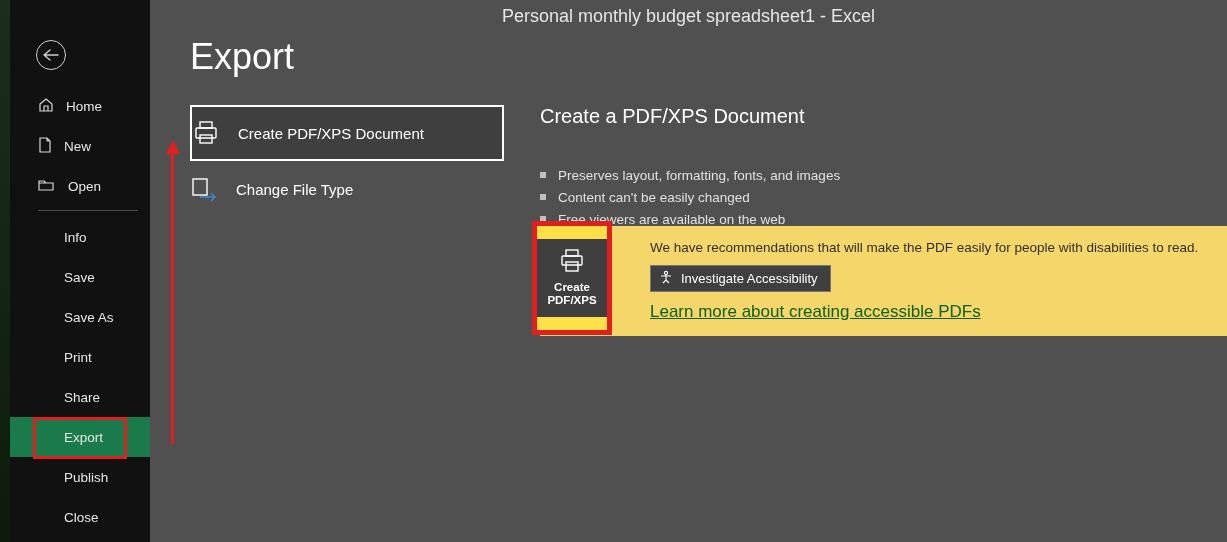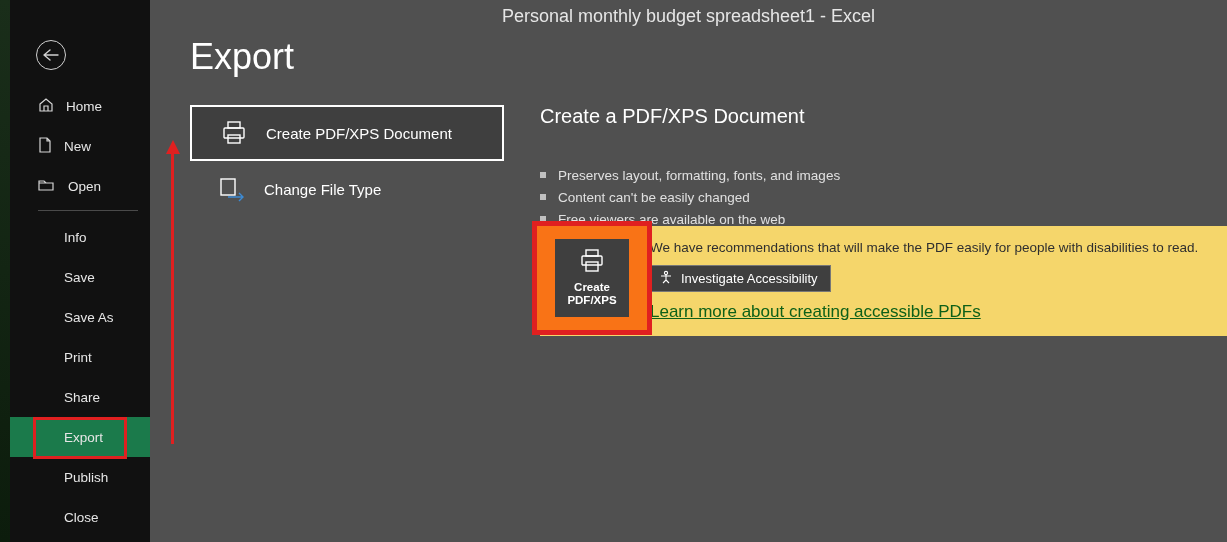--- a/index.html
+++ b/index.html
@@ -100,21 +100,21 @@
   }
   .export-options {
     position: absolute;
     top: 105px; left: 40px;
     width: 314px;
   }
   .option-row {
     display: flex;
     align-items: center;
     height: 56px;
-    padding-left: 28px;
+    padding-left: 0;
     gap: 18px;
     font-size: 15px;
     color: #fff;
     cursor: pointer;
   }
   .option-row.selected {
     background: #3f3f3f;
     border: 2px solid #fff;
   }
   .option-icon svg { display: block; }
@@ -147,23 +147,23 @@
     position: absolute;
     top: 226px; left: 390px; right: 0;
     background: #f5d66b;
     padding: 14px 12px 14px 110px;
     min-height: 86px;
     color: #333;
   }
   .create-pdf-btn-wrap {
     position: absolute;
     top: 221px; left: 382px;
-    width: 120px; height: 114px;
+    width: 80px; height: 114px;
     border: 5px solid #e02020;
-    background: #f97316;
+    background: #fde047;
     display: flex;
     align-items: center;
     justify-content: center;
     z-index: 30;
   }
   .create-pdf-btn {
     width: 74px; height: 78px;
     background: #3f3f3f;
     color: #fff;
     display: flex;

